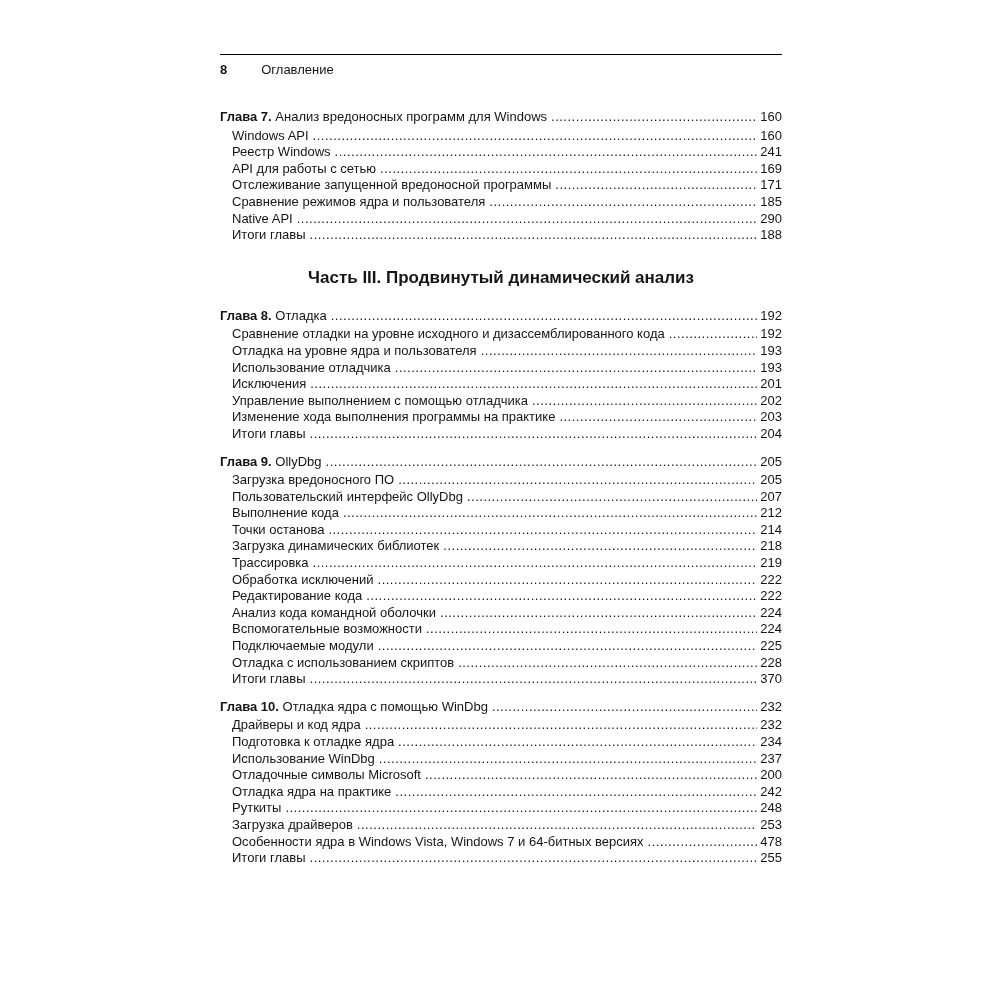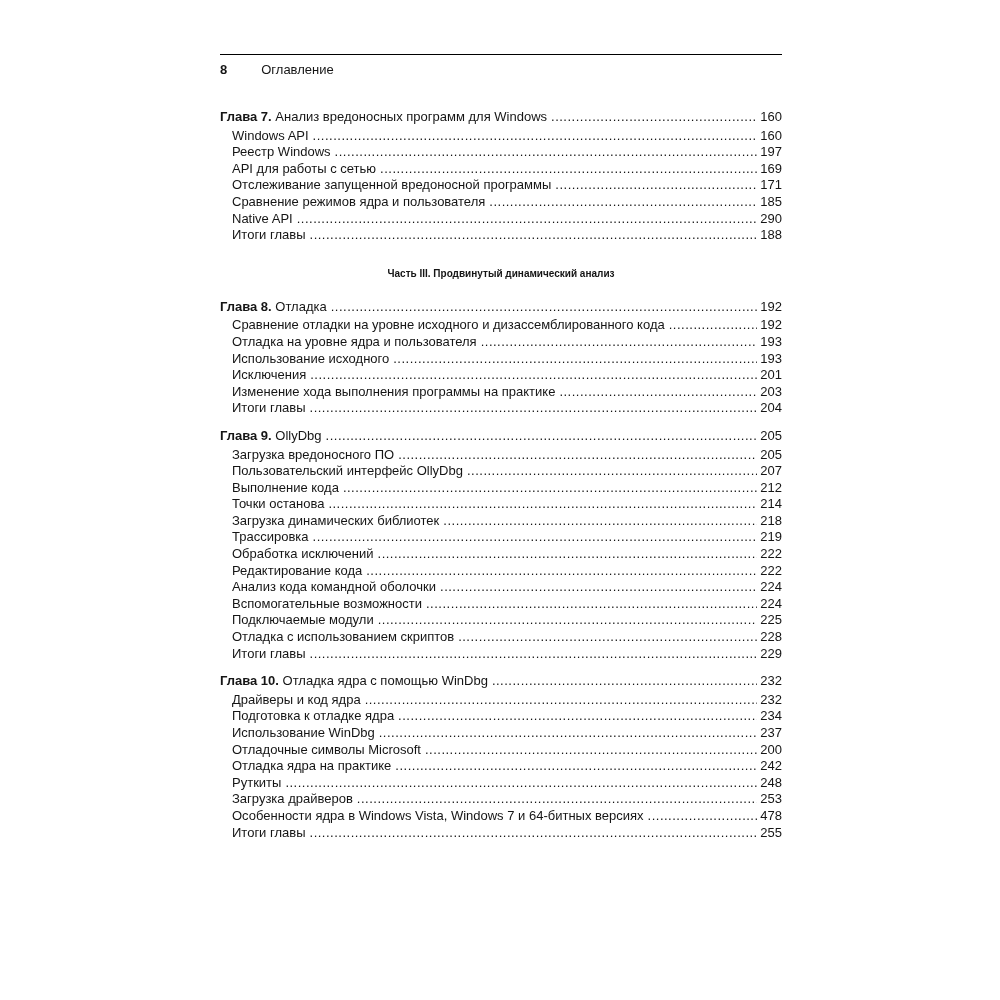--- a/index.html
+++ b/index.html
@@ -46,21 +46,21 @@
     margin: 0 3px 0 4px;
     letter-spacing: 0.5px;
   }
   .dots::after {
     content: "....................................................................................................................................................................................................";
   }
   .page-num { white-space: nowrap; }
   .part-heading {
     text-align: center;
     font-weight: bold;
-    font-size: 10px;
+    font-size: 17px;
     margin: 24px 0 20px 0;
   }
 </style>
 </head>
 <body>
 
 <div class="page">
   <div class="page-header">
     <span class="num">8</span>
     <span>Оглавление</span>
@@ -74,21 +74,21 @@
           <span class="page-num">160</span>
         </div>
         <div class="row sub">
           <span class="title">Windows API</span>
           <span class="dots"></span>
           <span class="page-num">160</span>
         </div>
         <div class="row sub">
           <span class="title">Реестр Windows</span>
           <span class="dots"></span>
-          <span class="page-num">197</span>
+          <span class="page-num">241</span>
         </div>
         <div class="row sub">
           <span class="title">API для работы с сетью</span>
           <span class="dots"></span>
           <span class="page-num">169</span>
         </div>
         <div class="row sub">
           <span class="title">Отслеживание запущенной вредоносной программы</span>
           <span class="dots"></span>
           <span class="page-num">171</span>
@@ -121,28 +121,33 @@
           <span class="title">Сравнение отладки на уровне исходного и дизассемблированного кода</span>
           <span class="dots"></span>
           <span class="page-num">192</span>
         </div>
         <div class="row sub">
           <span class="title">Отладка на уровне ядра и пользователя</span>
           <span class="dots"></span>
           <span class="page-num">193</span>
         </div>
         <div class="row sub">
-          <span class="title">Использование исходного</span>
+          <span class="title">Использование отладчика</span>
           <span class="dots"></span>
           <span class="page-num">193</span>
         </div>
         <div class="row sub">
           <span class="title">Исключения</span>
           <span class="dots"></span>
           <span class="page-num">201</span>
+        </div>
+        <div class="row sub">
+          <span class="title">Управление выполнением с помощью отладчика</span>
+          <span class="dots"></span>
+          <span class="page-num">202</span>
         </div>
         <div class="row sub">
           <span class="title">Изменение хода выполнения программы на практике</span>
           <span class="dots"></span>
           <span class="page-num">203</span>
         </div>
         <div class="row sub">
           <span class="title">Итоги главы</span>
           <span class="dots"></span>
           <span class="page-num">204</span>
@@ -211,21 +216,21 @@
           <span class="page-num">225</span>
         </div>
         <div class="row sub">
           <span class="title">Отладка с использованием скриптов</span>
           <span class="dots"></span>
           <span class="page-num">228</span>
         </div>
         <div class="row sub">
           <span class="title">Итоги главы</span>
           <span class="dots"></span>
-          <span class="page-num">229</span>
+          <span class="page-num">370</span>
         </div>
       </div>
       <div class="chapter-block">
         <div class="row chapter-row">
           <span class="label">Глава 10. </span>
           <span class="title">Отладка ядра с помощью WinDbg</span>
           <span class="dots"></span>
           <span class="page-num">232</span>
         </div>
         <div class="row sub">

